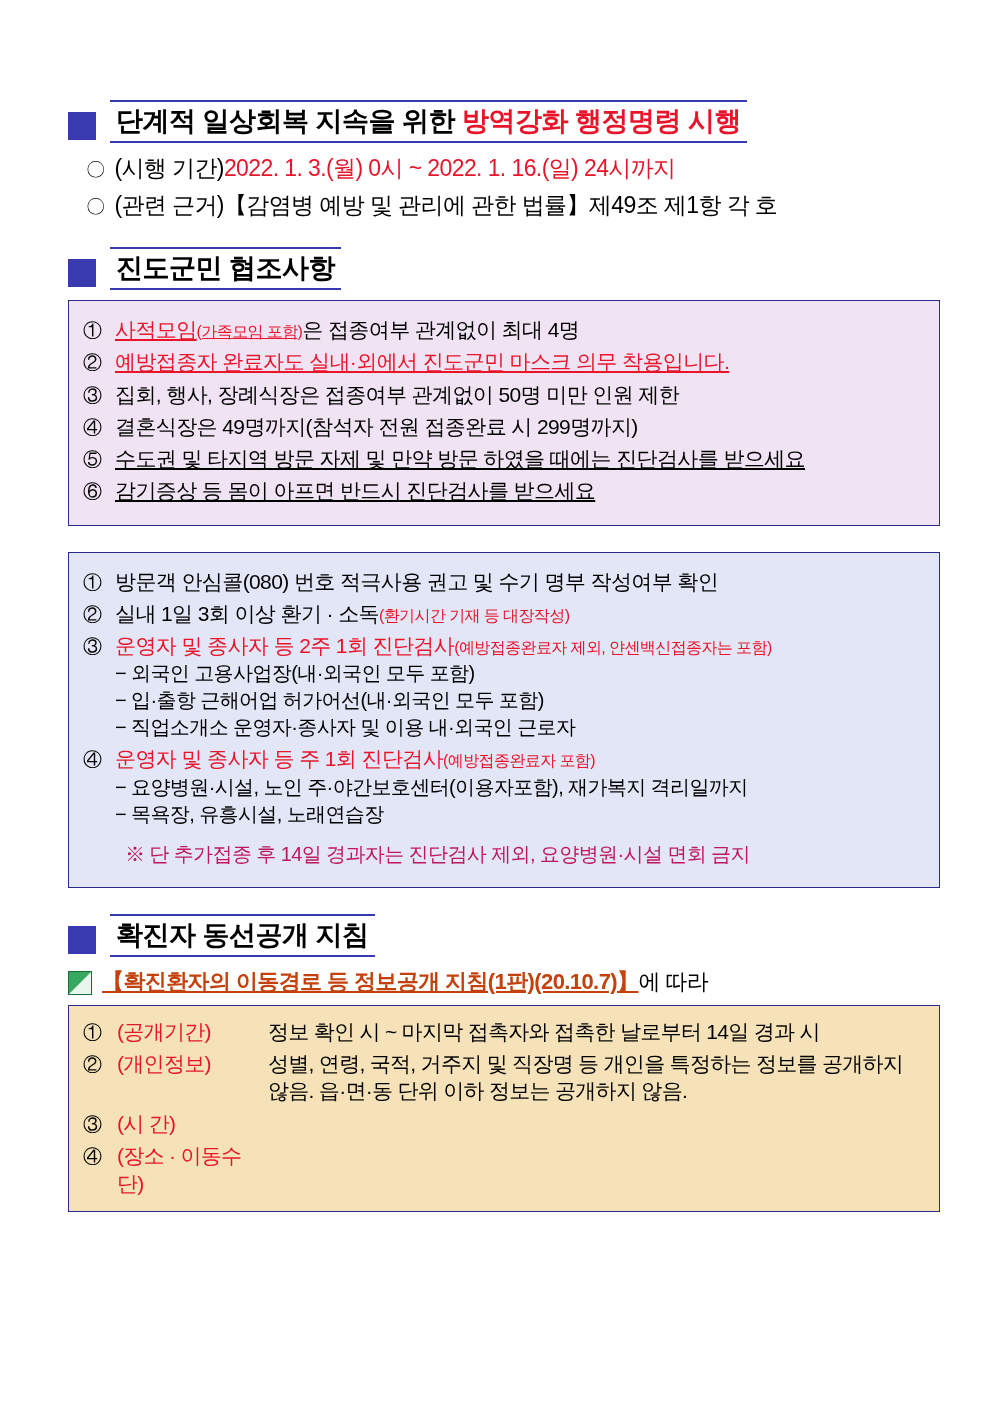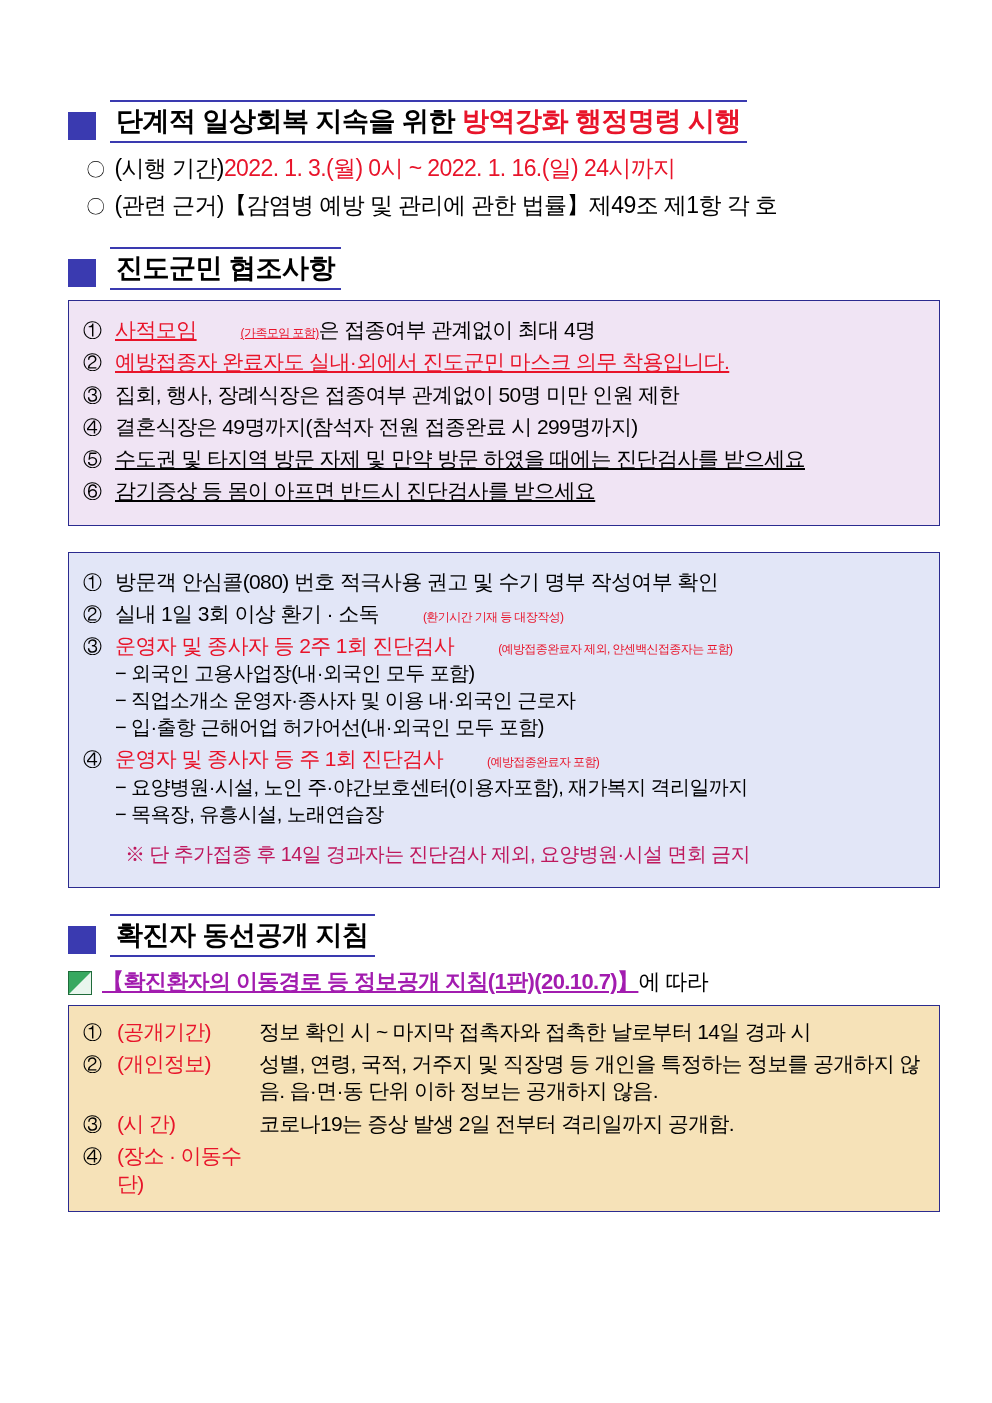--- a/index.html
+++ b/index.html
@@ -89,23 +89,22 @@
   .num {
     flex: 0 0 auto;
     width: 32px;
     font-size: 19px;
     padding-top: 2px;
   }
   .item-body {
     flex: 1 1 auto;
   }
   .small {
-    font-size: 12px;
-    letter-spacing: -0.6px;
-    margin-left: 44px;
+    font-size: 16px;
+    letter-spacing: -0.6px;
   }
   .u {
     text-decoration: underline;
   }
   .sub {
     font-size: 20px;
     letter-spacing: -0.6px;
     margin-top: 2px;
   }
   .note {
@@ -133,21 +132,21 @@
   .excel-icon {
     width: 22px;
     height: 22px;
     flex: 0 0 auto;
     margin: 4px 10px 0 0;
     border: 1px solid #1f6b3a;
     background: linear-gradient(135deg, #37a860 0%, #37a860 48%, #e9f6ee 52%, #e9f6ee 100%);
     position: relative;
   }
   .route-text-a {
-    color: #a21caf;
+    color: #c2410c;
     text-decoration: underline;
     font-weight: bold;
   }
   .route-text-b {
     color: #000;
   }
   .route-second {
     font-size: 22px;
     letter-spacing: -0.6px;
     margin: 4px 0 0 62px;
@@ -169,20 +168,21 @@
   .disclose-label {
     flex: 0 0 auto;
     width: 142px;
     color: #e8142a;
   }
   .disclose-label.wide {
     width: 142px;
   }
   .disclose-text {
     flex: 1 1 auto;
+    margin-left: 9px;
   }
   .disclose-text.blue-u {
     color: #1414c8;
     text-decoration: underline;
   }
   .spacer-sm { height: 5px; }
 </style>
 </head>
 <body>
 
@@ -264,22 +264,22 @@
       <div class="item">
         <div class="num">②</div>
         <div class="item-body"><span>실내 1일 3회 이상 환기 · 소독</span><span class="small red">(환기시간 기재 등 대장작성)</span></div>
       </div>
 
       <div class="item">
         <div class="num">③</div>
         <div class="item-body">
           <span class="red">운영자 및 종사자 등 2주 1회 진단검사</span><span class="small red">(예방접종완료자 제외, 얀센백신접종자는 포함)</span>
           <div class="sub">− 외국인 고용사업장(내·외국인 모두 포함)</div>
+          <div class="sub">− 입·출항 근해어업 허가어선(내·외국인 모두 포함)</div>
           <div class="sub">− 직업소개소 운영자·종사자 및 이용 내·외국인 근로자</div>
-          <div class="sub">− 입·출항 근해어업 허가어선(내·외국인 모두 포함)</div>
         </div>
       </div>
 
       <div class="item">
         <div class="num">④</div>
         <div class="item-body">
           <span class="red">운영자 및 종사자 등 주 1회 진단검사</span><span class="small red">(예방접종완료자 포함)</span>
           <div class="sub">− 요양병원·시설, 노인 주·야간보호센터(이용자포함), 재가복지 격리일까지</div>
           <div class="sub">− 목욕장, 유흥시설, 노래연습장</div>
           <div class="note">※ 단 추가접종 후 14일 경과자는 진단검사 제외, 요양병원·시설 면회 금지</div>
@@ -314,21 +314,20 @@
       <div class="disclose-item">
         <div class="disclose-num">②</div>
         <div class="disclose-label">(개인정보)</div>
         <div class="disclose-text">성별, 연령, 국적, 거주지 및 직장명 등 개인을 특정하는 정보를 공개하지 않음. 읍·면·동 단위 이하 정보는 공개하지 않음.</div>
       </div>
       <div class="spacer-sm"></div>
 
       <div class="disclose-item">
         <div class="disclose-num">③</div>
         <div class="disclose-label">(시        간)</div>
-        <div class="disclose-text">코로나19는 증상 발생 2일 전부터 격리일까지 공개함.</div>
       </div>
       <div class="spacer-sm"></div>
 
       <div class="disclose-item">
         <div class="disclose-num">④</div>
         <div class="disclose-label wide">(장소 · 이동수단)</div>
       </div>
 
     </div>
   </div>

